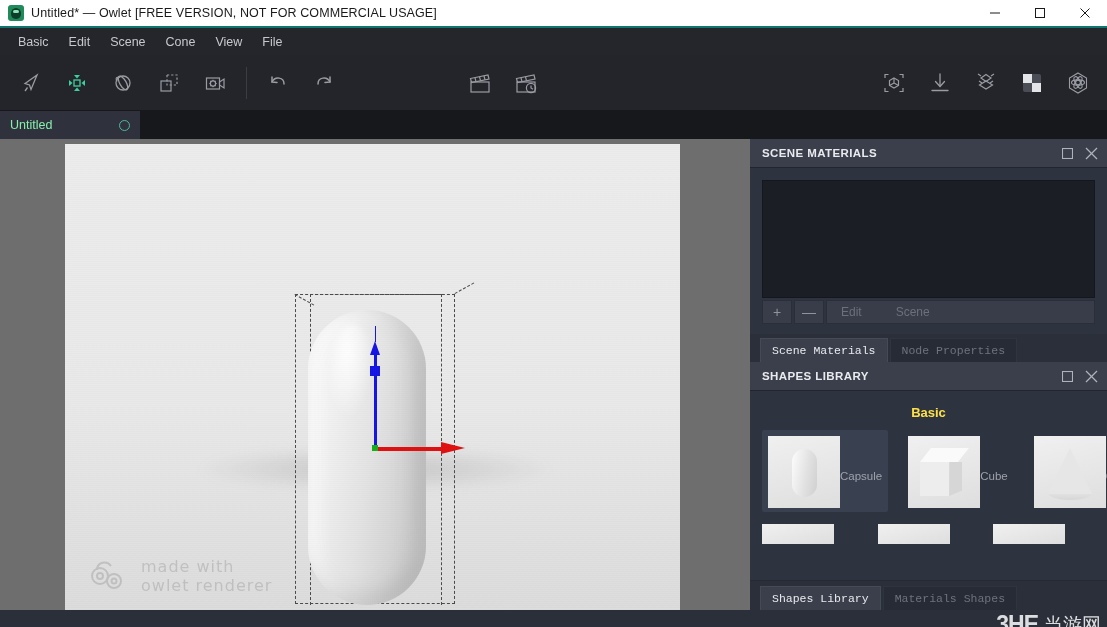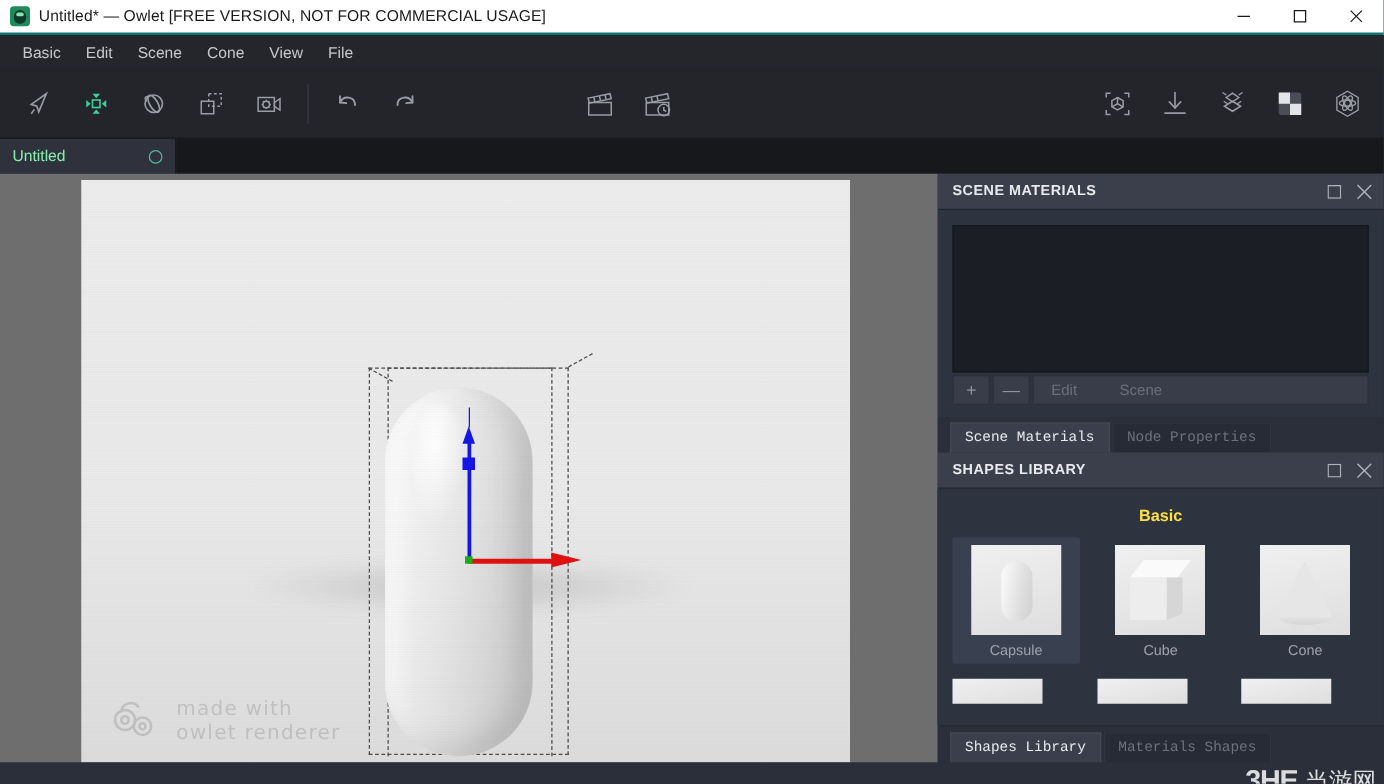--- a/index.html
+++ b/index.html
@@ -246,21 +246,21 @@
   .shapes-cat {
     text-align: center; font-size: 13px; font-weight: bold;
     color: #fde047; margin-bottom: 10px;
   }
   .shape-grid {
     display: grid; grid-template-columns: repeat(3, 1fr);
     gap: 10px 14px;
   }
   .shape-cell {
     padding: 6px 6px 4px 6px; border-radius: 2px;
-    display: flex; flex-direction: column; align-items: center;
+    display: flex; flex-direction: row; align-items: center;
   }
   .shape-cell.selected { background: #394050; }
   .shape-thumb {
     width: 72px; height: 72px;
     background: linear-gradient(165deg,#f0f0f0,#dedede);
     position: relative; overflow: hidden;
   }
   .shape-label {
     margin-top: 7px; font-size: 11.5px; color: #9ea2ab;
   }

